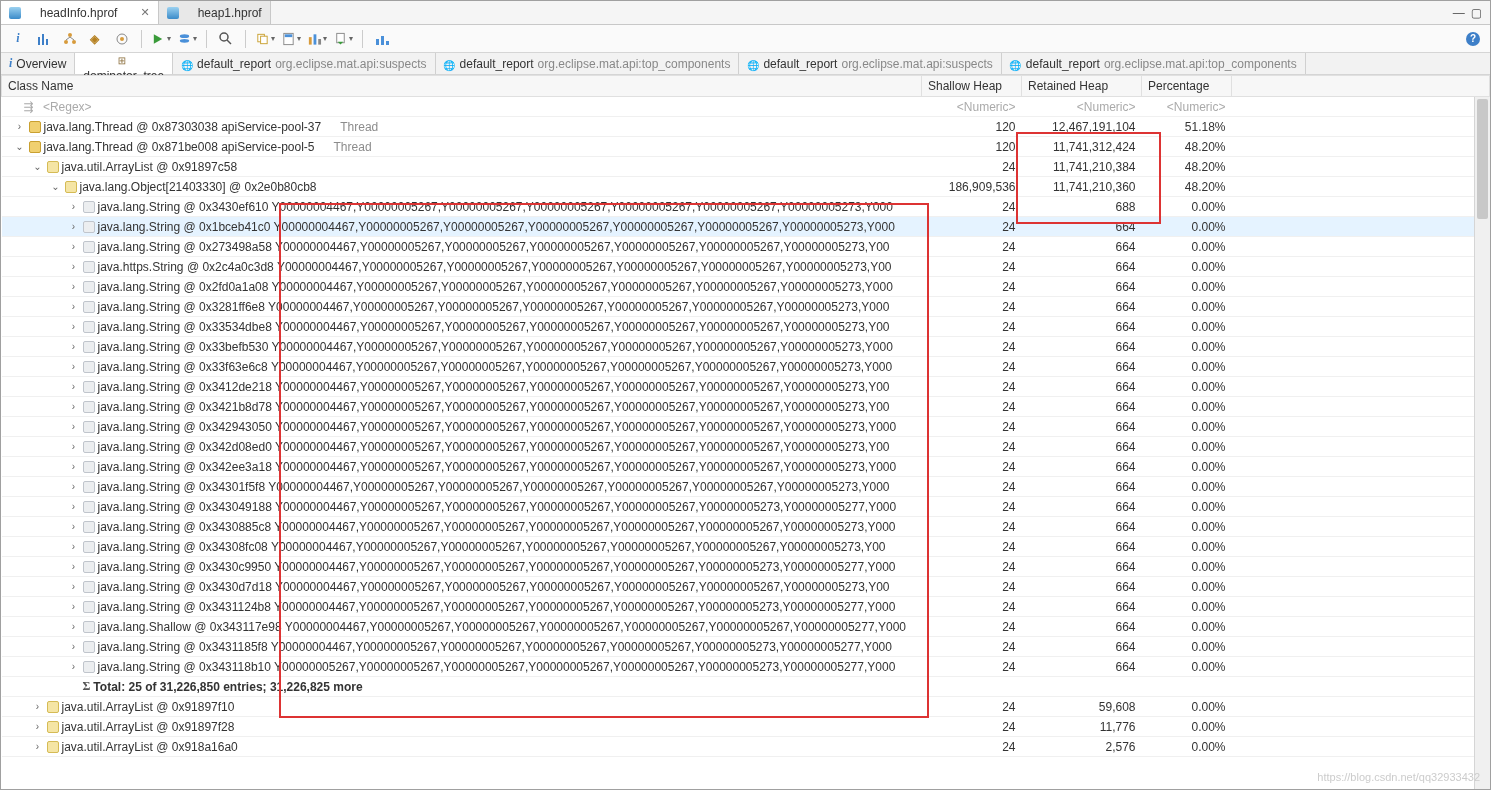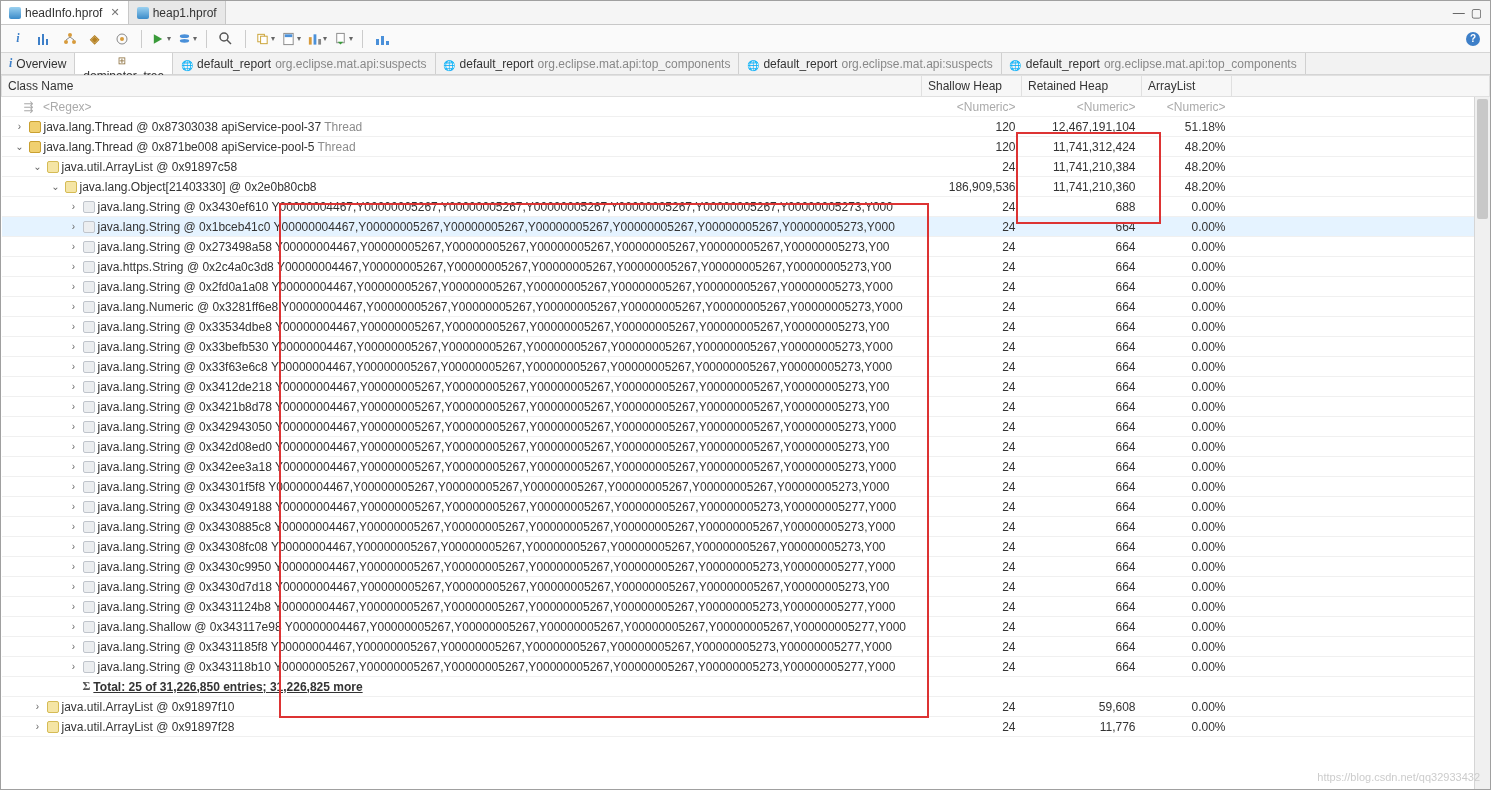--- a/index.html
+++ b/index.html
@@ -1,20 +1,20 @@
 <!DOCTYPE html>
 <html><head>
 <meta charset="utf-8">
 <style>
 * { margin:0; padding:0; box-sizing:border-box; font-family:"Segoe UI",Tahoma,sans-serif; font-size:12px; }
 body { background:#fff; color:#333; user-select:none; width:1491px; height:790px; overflow:hidden; border:1px solid #a0a0a0; }
 
 
 .editor-tabs { display:flex; align-items:center; background:#f5f5f5; border-bottom:1px solid #c8c8c8; height:24px; position:relative; }
-.editor-tab { display:flex; align-items:center; gap:4px; padding:0 8px; height:100%; border-right:1px solid #c8c8c8; background:#e8e8e8; cursor:pointer; }
+.editor-tab { display:flex; align-items:center; gap:19px; padding:0 8px; height:100%; border-right:1px solid #c8c8c8; background:#e8e8e8; cursor:pointer; }
 .editor-tab.active { background:#fff; }
 .ed-close { margin-left:4px; color:#777; font-size:11px; }
 .ed-restore { margin-left:auto; display:flex; gap:6px; padding-right:8px; color:#555; }
 .heap-ico { width:12px; height:12px; display:inline-block; background:linear-gradient(#9bd1f0,#3b8bc9); border-radius:2px; }
 
 
 .toolbar { display:flex; align-items:center; gap:4px; height:28px; padding:0 6px; background:#fafafa; border-bottom:1px solid #d5d5d5; }
 .tb-btn { width:22px; height:22px; display:flex; align-items:center; justify-content:center; border:1px solid transparent; border-radius:2px; cursor:pointer; }
 .tb-sep { width:1px; height:18px; background:#ccc; margin:0 4px; }
 .dd { font-size:8px; color:#666; margin-left:1px; }
@@ -43,21 +43,21 @@
 .tree-cell { display:flex; align-items:center; gap:3px; overflow:hidden; }
 .arrow { width:12px; text-align:center; color:#666; cursor:pointer; font-size:10px; }
 .arrow.open::before { content:"⌄"; }
 .arrow.closed::before { content:"›"; }
 .arrow.none::before { content:""; }
 .obj-ico { width:12px; height:12px; flex-shrink:0; border-radius:2px; display:inline-block; }
 .ico-thread { background:#f0d070; border:1px solid #c9a030; }
 .ico-cls { background:#f5e5a5; border:1px solid #d5bb55; }
 .ico-file { background:#eceef0; border:1px solid #c0c5cc; }
 .sigma-char { color:#555; font-weight:bold; font-family:serif; }
-.faint { color:#8c8c8c; }
+.faint { color:#8c8c8c;margin-left:16px; }
 .row-sel { background:#e5f3ff; }
 
 
 .red-box { position:absolute; border:2px solid #d33; pointer-events:none; }
 #rb-top { left:1015px; top:57px; width:145px; height:92px; }
 #rb-main { left:278px; top:128px; width:650px; height:515px; }
 
 
 .scroll-track { position:absolute; right:0; top:22px; bottom:0; width:16px; background:#f0f0f0; border-left:1px solid #d5d5d5; }
 .scroll-thumb { position:absolute; left:2px; right:2px; top:2px; height:120px; background:#c8c8c8; border-radius:2px; }
@@ -219,21 +219,21 @@
         <col style="width:100px">
         <col style="width:120px">
         <col style="width:90px">
         <col>
     </colgroup>
     <thead>
       <tr>
         <th>Class Name</th>
         <th class="num">Shallow Heap</th>
         <th class="num">Retained Heap</th>
-        <th class="num">ArrayList</th>
+        <th class="num">Percentage</th>
         <th></th>
       </tr>
     </thead>
     <tbody id="tbody">
       <tr class="filter-row">
         <td>
             <div class="tree-cell" style="padding-left:16px"><span>⇶</span>&nbsp;<span>&lt;Regex&gt;</span></div>
           </td>
         <td class="num">&lt;Numeric&gt;</td>
         <td class="num">&lt;Numeric&gt;</td>
@@ -357,21 +357,21 @@
     <td class="num">24</td>
     <td class="num">664</td>
     <td class="num">0.00%</td>
     <td></td>
         </tr>
         <tr class="row">
     <td>
             <div class="tree-cell" style="padding-left:60px">
         <span class="arrow closed"></span>
         <span class="obj-ico ico-file"></span>
-        <span style="">java.lang.Numeric @ 0x3281ff6e8   Y00000004467,Y00000005267,Y00000005267,Y00000005267,Y00000005267,Y00000005267,Y00000005273,Y000</span>
+        <span style="">java.lang.String @ 0x3281ff6e8   Y00000004467,Y00000005267,Y00000005267,Y00000005267,Y00000005267,Y00000005267,Y00000005273,Y000</span>
     </div>
           </td>
     <td class="num">24</td>
     <td class="num">664</td>
     <td class="num">0.00%</td>
     <td></td>
         </tr>
         <tr class="row">
     <td>
             <div class="tree-cell" style="padding-left:60px">
@@ -604,21 +604,21 @@
     <td class="num">24</td>
     <td class="num">664</td>
     <td class="num">0.00%</td>
     <td></td>
         </tr>
         <tr class="row">
     <td>
             <div class="tree-cell" style="padding-left:60px">
         <span class="arrow none"></span>
         <span class="sigma-char">Σ</span>
-        <span style="font-weight:bold;text-decoration:underline;">Total: 25 of 31,226,850 entries; 31,226,825 more</span>
+        <span style="font-weight:bold;">Total: 25 of 31,226,850 entries; 31,226,825 more</span>
     </div>
           </td>
     <td class="num"></td>
     <td class="num"></td>
     <td class="num"></td>
     <td></td>
         </tr>
         <tr class="row">
     <td>
             <div class="tree-cell" style="padding-left:24px">
@@ -638,20 +638,33 @@
         <span class="arrow closed"></span>
         <span class="obj-ico ico-cls"></span>
         <span style="">java.util.ArrayList @ 0x91897f28</span>
     </div>
           </td>
     <td class="num">24</td>
     <td class="num">11,776</td>
     <td class="num">0.00%</td>
     <td></td>
         </tr>
+        <tr class="row">
+    <td>
+            <div class="tree-cell" style="padding-left:24px">
+        <span class="arrow closed"></span>
+        <span class="obj-ico ico-cls"></span>
+        <span style="">java.util.ArrayList @ 0x918a16a0</span>
+    </div>
+          </td>
+    <td class="num">24</td>
+    <td class="num">2,576</td>
+    <td class="num">0.00%</td>
+    <td></td>
+        </tr>
       </tbody>
   </table>
 
   <div class="scroll-track">
     <div class="scroll-thumb"></div>
   </div>
 
   <div class="red-box" id="rb-top"></div>
   <div class="red-box" id="rb-main"></div>
 

